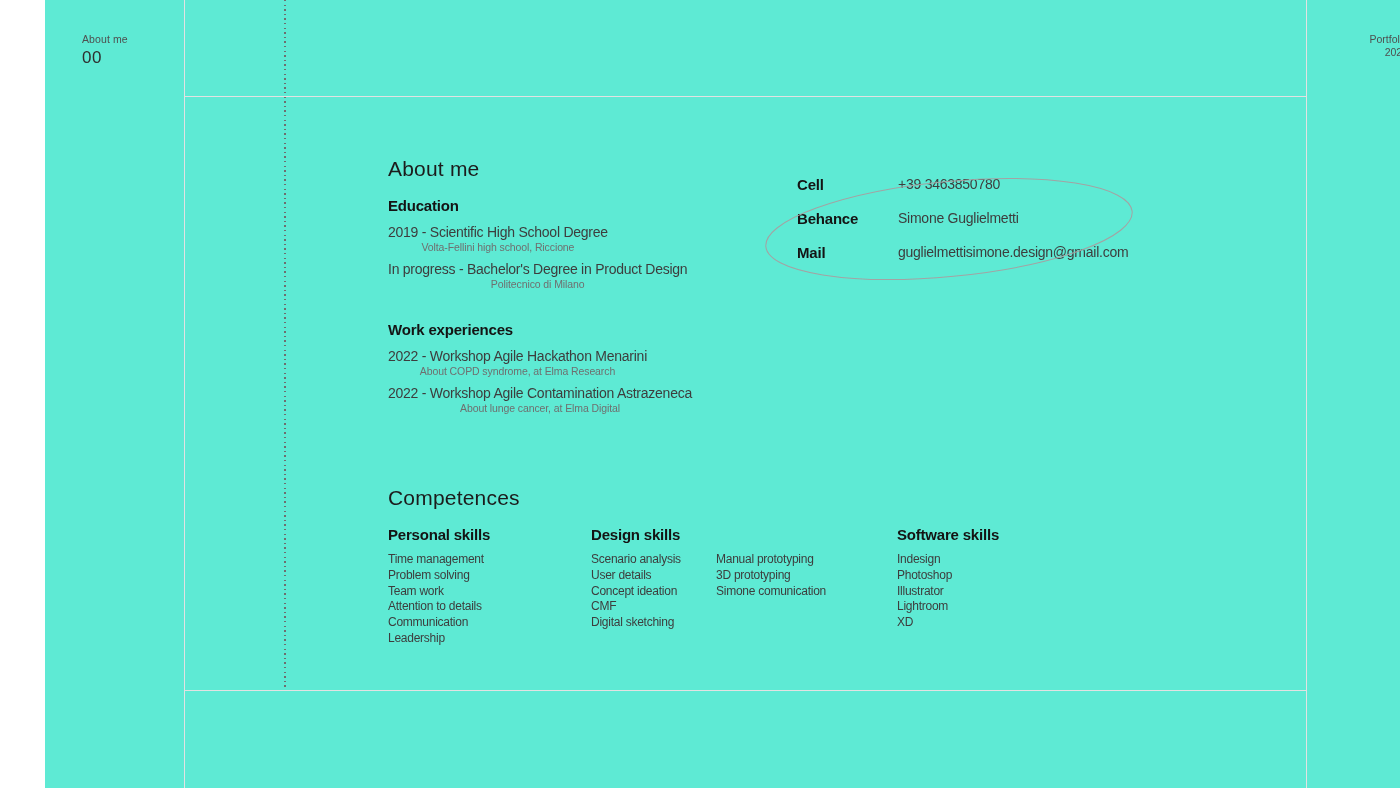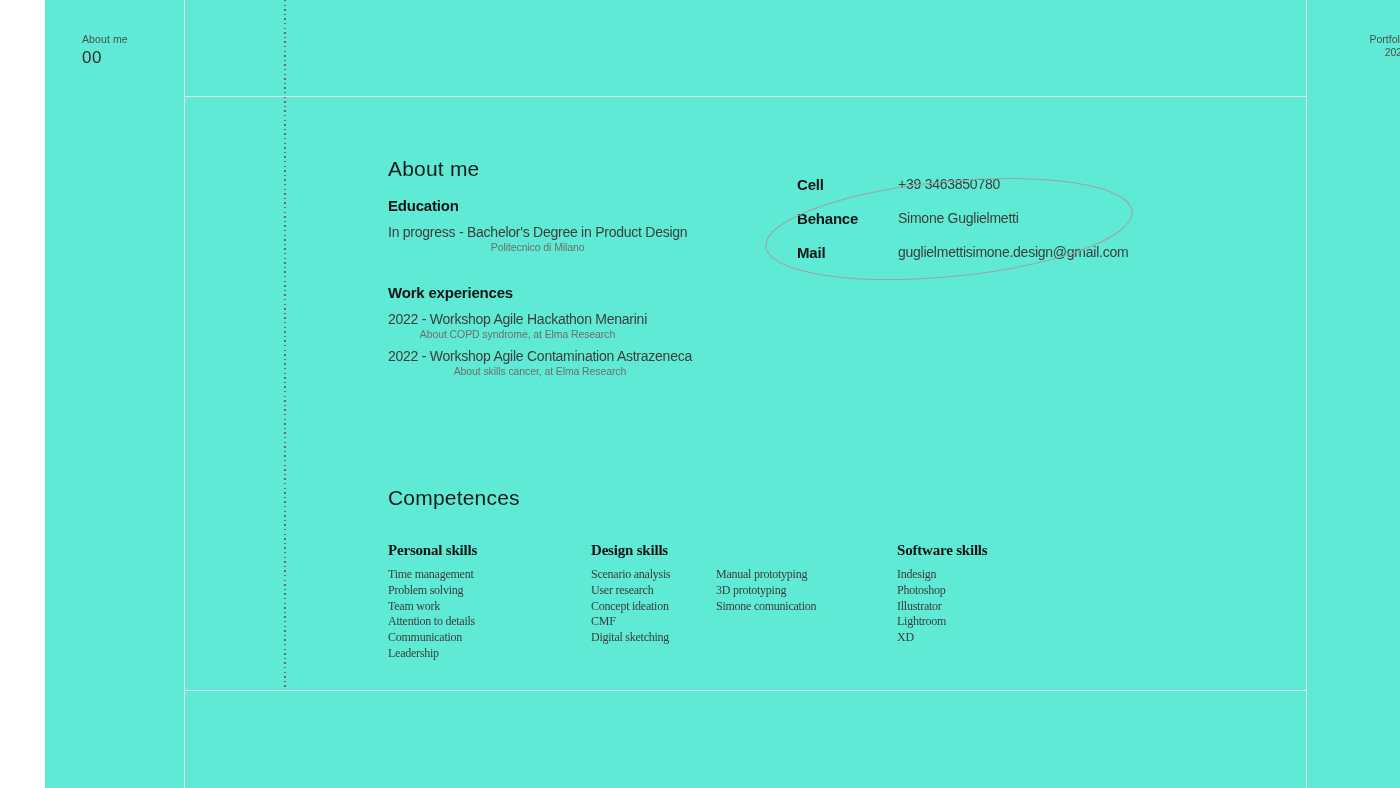--- a/index.html
+++ b/index.html
@@ -43,21 +43,21 @@
   .contacts { position: absolute; left: 752px; top: 157px; width: 360px; }
   .contacts .rows { margin-top: 19px; display: grid; grid-template-columns: 101px auto; row-gap: 17px; }
   .contacts .clabel { font-size: 15px; font-weight: 700; color: #141414; line-height: 17px; letter-spacing: -0.2px; }
   .contacts .cvalue { font-size: 14px; color: #3d3d3d; line-height: 17px; letter-spacing: -0.25px; }
 
   .ellipse-svg { position: absolute; left: 712px; top: 177px; pointer-events: none; }
 
   
   .competences { position: absolute; left: 343px; top: 486px; width: 720px; }
   .groups { position: relative; margin-top: 17px; height: 130px; }
-  .group { position: absolute; top: 16px; font-family: Liberation Serif, serif; }
+  .group { position: absolute; top: 1px; }
   .group.g-personal { left: 0; }
   .group.g-design   { left: 203px; }
   .group.g-software { left: 509px; }
   .group h3 { font-size: 15px; font-weight: 700; color: #141414; line-height: 14px; letter-spacing: -0.2px; }
   .group .cols { display: flex; margin-top: 10px; }
   .group .col { width: 125px; }
   .skill { font-size: 12px; color: #3d3d3d; line-height: 15.8px; letter-spacing: -0.25px; white-space: nowrap; }
 </style>
 </head>
 <body>
@@ -78,32 +78,36 @@
   <div class="portfolio">
     <div>Portfolio</div>
     <div>2022</div>
   </div>
 
   <section class="about">
     <h1 class="sec-title">About me</h1>
 
     <h2 class="sub-head">Education</h2>
     <div class="item">
+      <div class="body-line">2019 - Scientific High School Degree</div>
+      <div class="detail">Volta-Fellini high school, Riccione</div>
+    </div>
+    <div class="item">
       <div class="body-line">In progress - Bachelor's Degree in Product Design</div>
       <div class="detail">Politecnico di Milano</div>
     </div>
 
     <h2 class="sub-head work">Work experiences</h2>
     <div class="item">
       <div class="body-line">2022 - Workshop Agile Hackathon Menarini</div>
       <div class="detail">About COPD syndrome, at Elma Research</div>
     </div>
     <div class="item">
       <div class="body-line">2022 - Workshop Agile Contamination Astrazeneca</div>
-      <div class="detail">About skills cancer, at Elma Research</div>
+      <div class="detail">About lunge cancer, at Elma Digital</div>
     </div>
   </section>
 
   <section class="contacts">
     <div class="rows">
       <div class="clabel">Cell</div>
       <div class="cvalue">+39 3463850780</div>
       <div class="clabel">Behance</div>
       <div class="cvalue">Simone Guglielmetti</div>
       <div class="clabel">Mail</div>
@@ -131,21 +135,21 @@
             <div class="skill">Leadership</div>
           </div>
         </div>
       </div>
 
       <div class="group g-design">
         <h3>Design skills</h3>
         <div class="cols">
           <div class="col">
             <div class="skill">Scenario analysis</div>
-            <div class="skill">User research</div>
+            <div class="skill">User details</div>
             <div class="skill">Concept ideation</div>
             <div class="skill">CMF</div>
             <div class="skill">Digital sketching</div>
           </div>
           <div class="col">
             <div class="skill">Manual prototyping</div>
             <div class="skill">3D prototyping</div>
             <div class="skill">Simone comunication</div>
           </div>
         </div>

